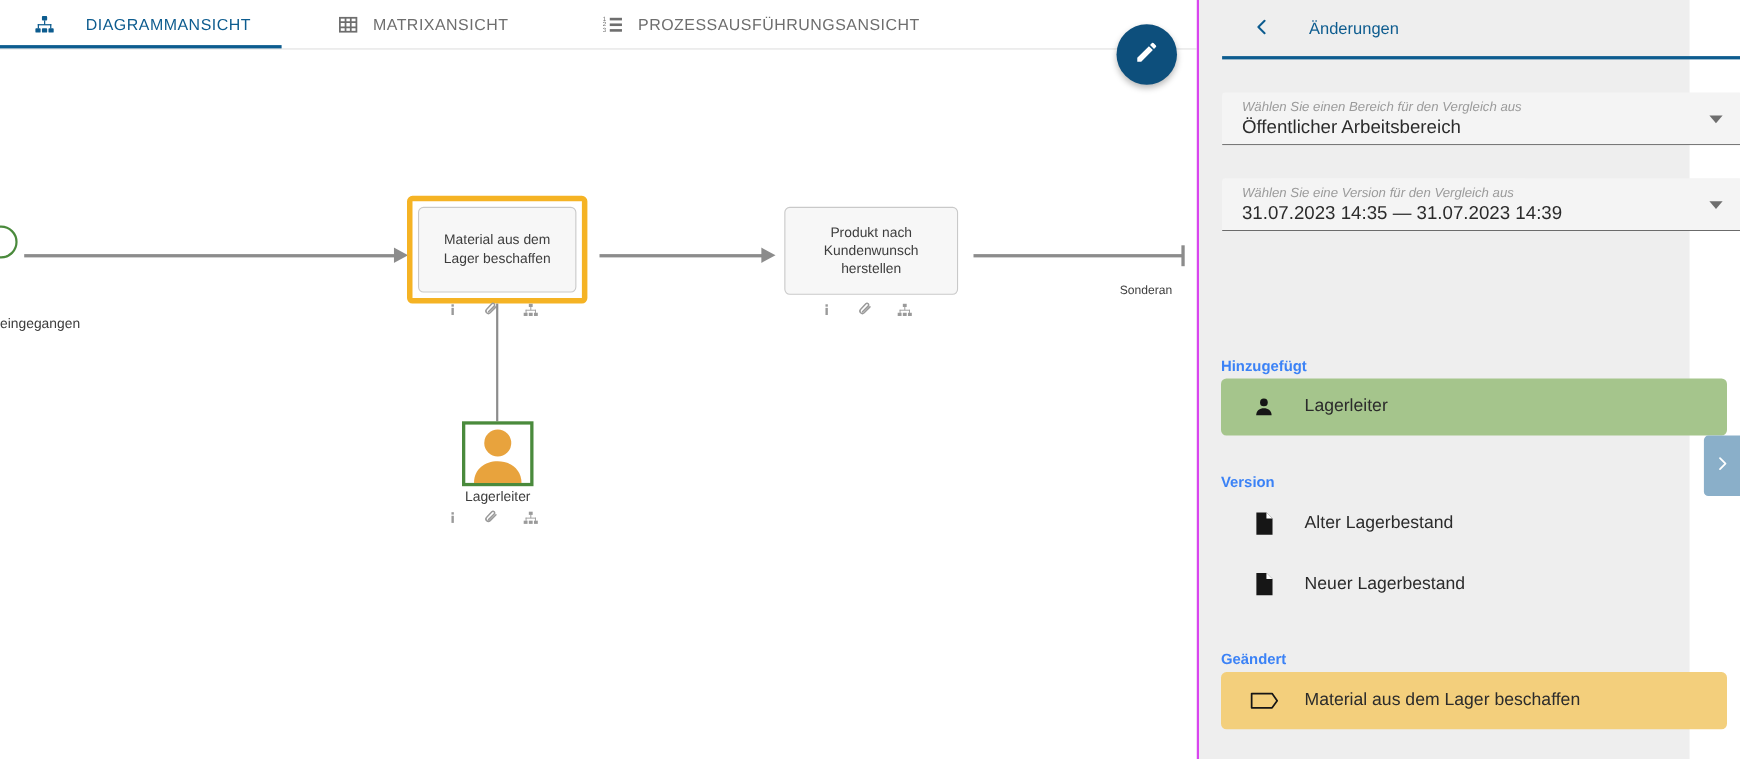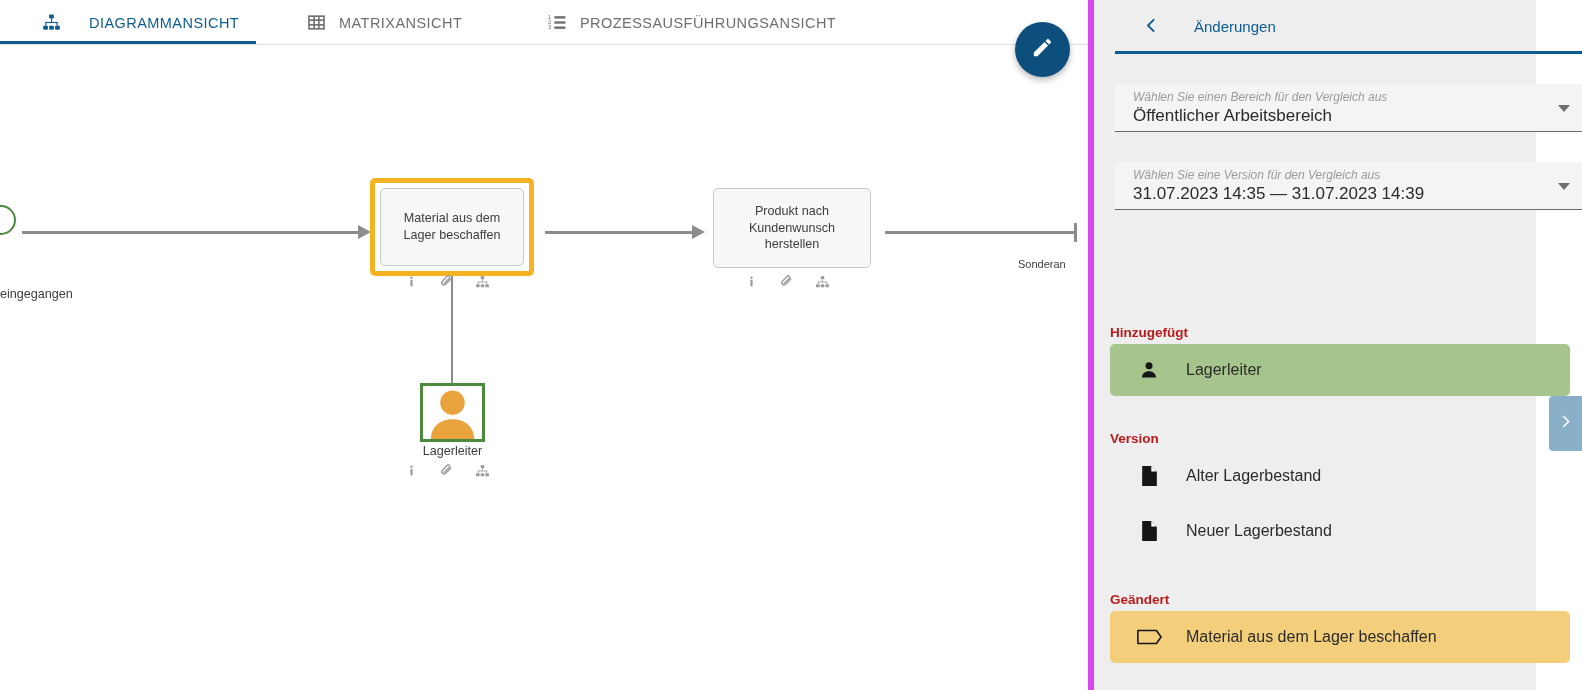--- a/index.html
+++ b/index.html
@@ -34,21 +34,21 @@
     position: absolute; top: 0; height: 45px;
     display: flex; align-items: center; gap: 13px;
     cursor: pointer; padding: 0 6px;
   }
   .tab-label {
     font-size: 14.5px; letter-spacing: .45px;
     color: #6e6e6e; white-space: nowrap;
   }
   .tab.active .tab-label { color: #0d5c8f; }
   .tab-icon { display: flex; align-items: center; justify-content: center; width: 20px; height: 20px; }
-  #tab-0 { left: 35px; gap: 28px; }
+  #tab-0 { left: 24px; gap: 28px; }
   #tab-1 { left: 300px; }
   #tab-2 { left: 541px; }
   #tab-active-bar {
     position: absolute; left: 0; top: 41px;
     width: 256px; height: 3px; background: #0d5c8f;
   }
 
   
   #fab {
     position: absolute; left: 1015px; top: 22px;
@@ -117,21 +117,21 @@
   #end-label {
     position: absolute; left: 1018px; top: 213px;
     font-size: 11px; color: #3d3d3d; white-space: nowrap;
   }
 
   
   #panel {
     position: absolute; left: 1088px; top: 0;
     width: 448px; height: 690px;
     background: #eeeeee;
-    border-left: 6px solid #d946ef;
+    border-left: 2px solid #d946ef;
   }
   #panel-header {
     position: absolute; left: 0; top: 0; width: 494px; height: 53px;
     display: flex; align-items: center;
   }
   #panel-back {
     position: absolute; left: 44px; top: 14px;
     width: 26px; height: 26px; cursor: pointer;
     display: flex; align-items: center; justify-content: center;
   }
@@ -177,21 +177,21 @@
     background: #ffffff;
     color: #0d5c8f;
     font-size: 14.5px;
     font-family: "Liberation Sans", sans-serif;
     letter-spacing: .2px;
     cursor: pointer;
   }
 
   .sec-title {
     position: absolute; left: 1110px;
-    font-size: 13.5px; color: #b91c1c; font-weight: bold;
+    font-size: 13.5px; color: #3b82f6; font-weight: bold;
   }
   #sec-added { top: 325px; }
   #sec-removed { top: 431px; }
   #sec-changed { top: 592px; }
 
   .chg-row {
     position: absolute; left: 1110px;
     width: 460px; height: 52px;
     display: flex; align-items: center;
     border-radius: 5px;

